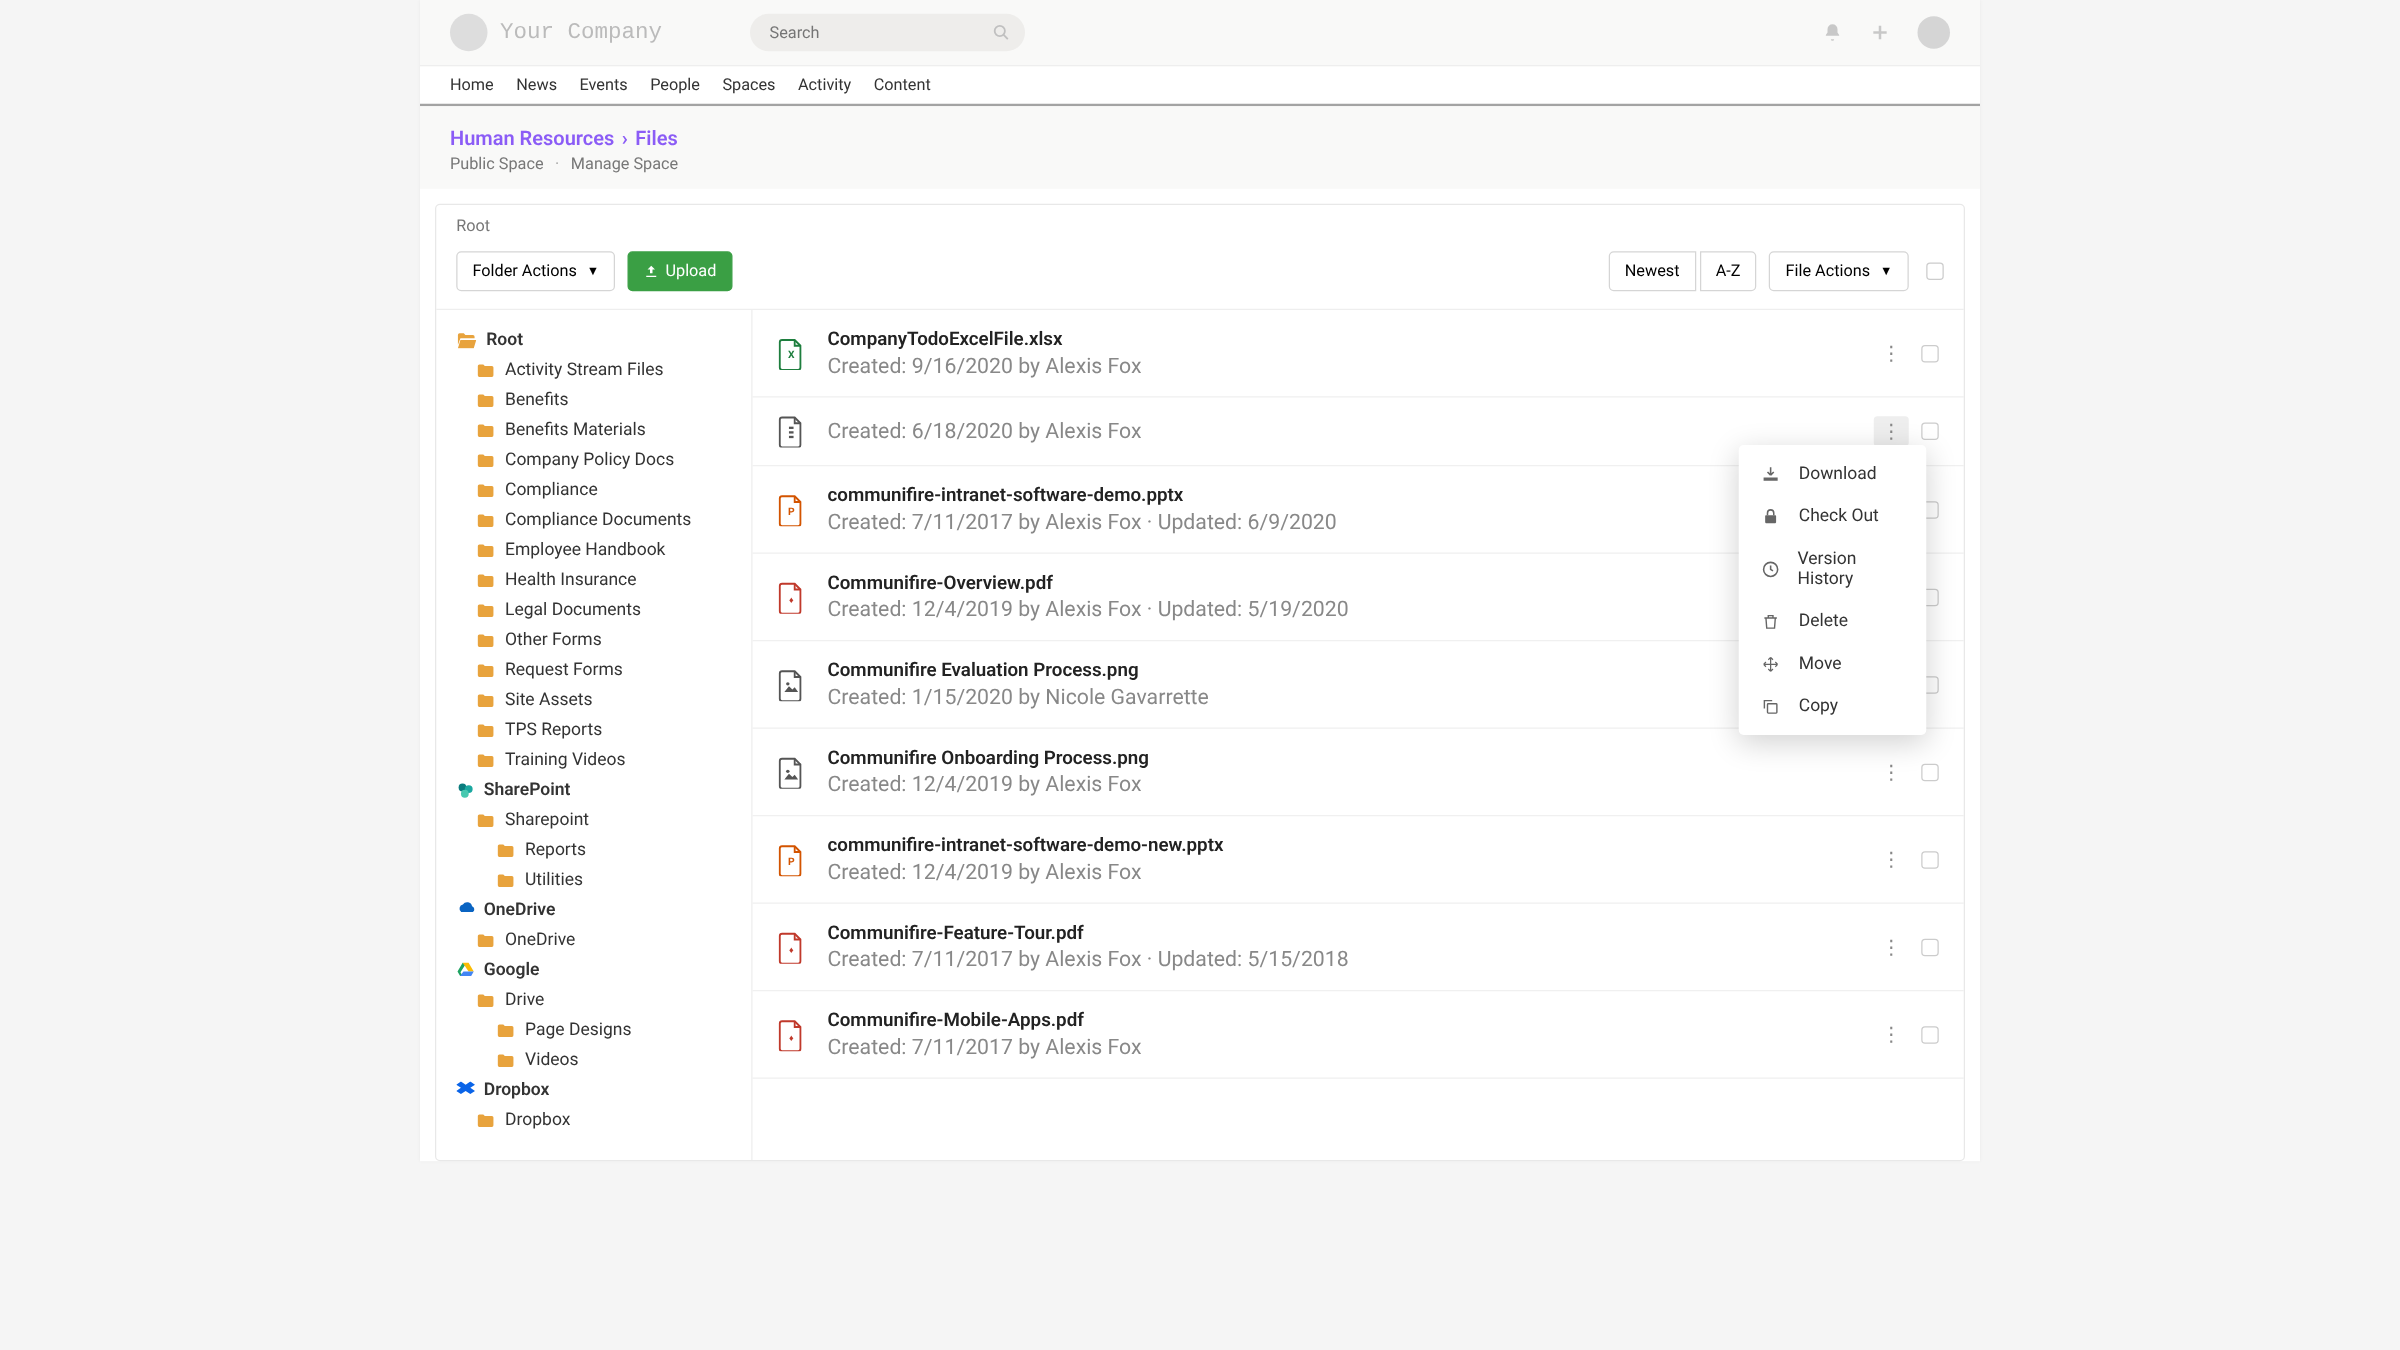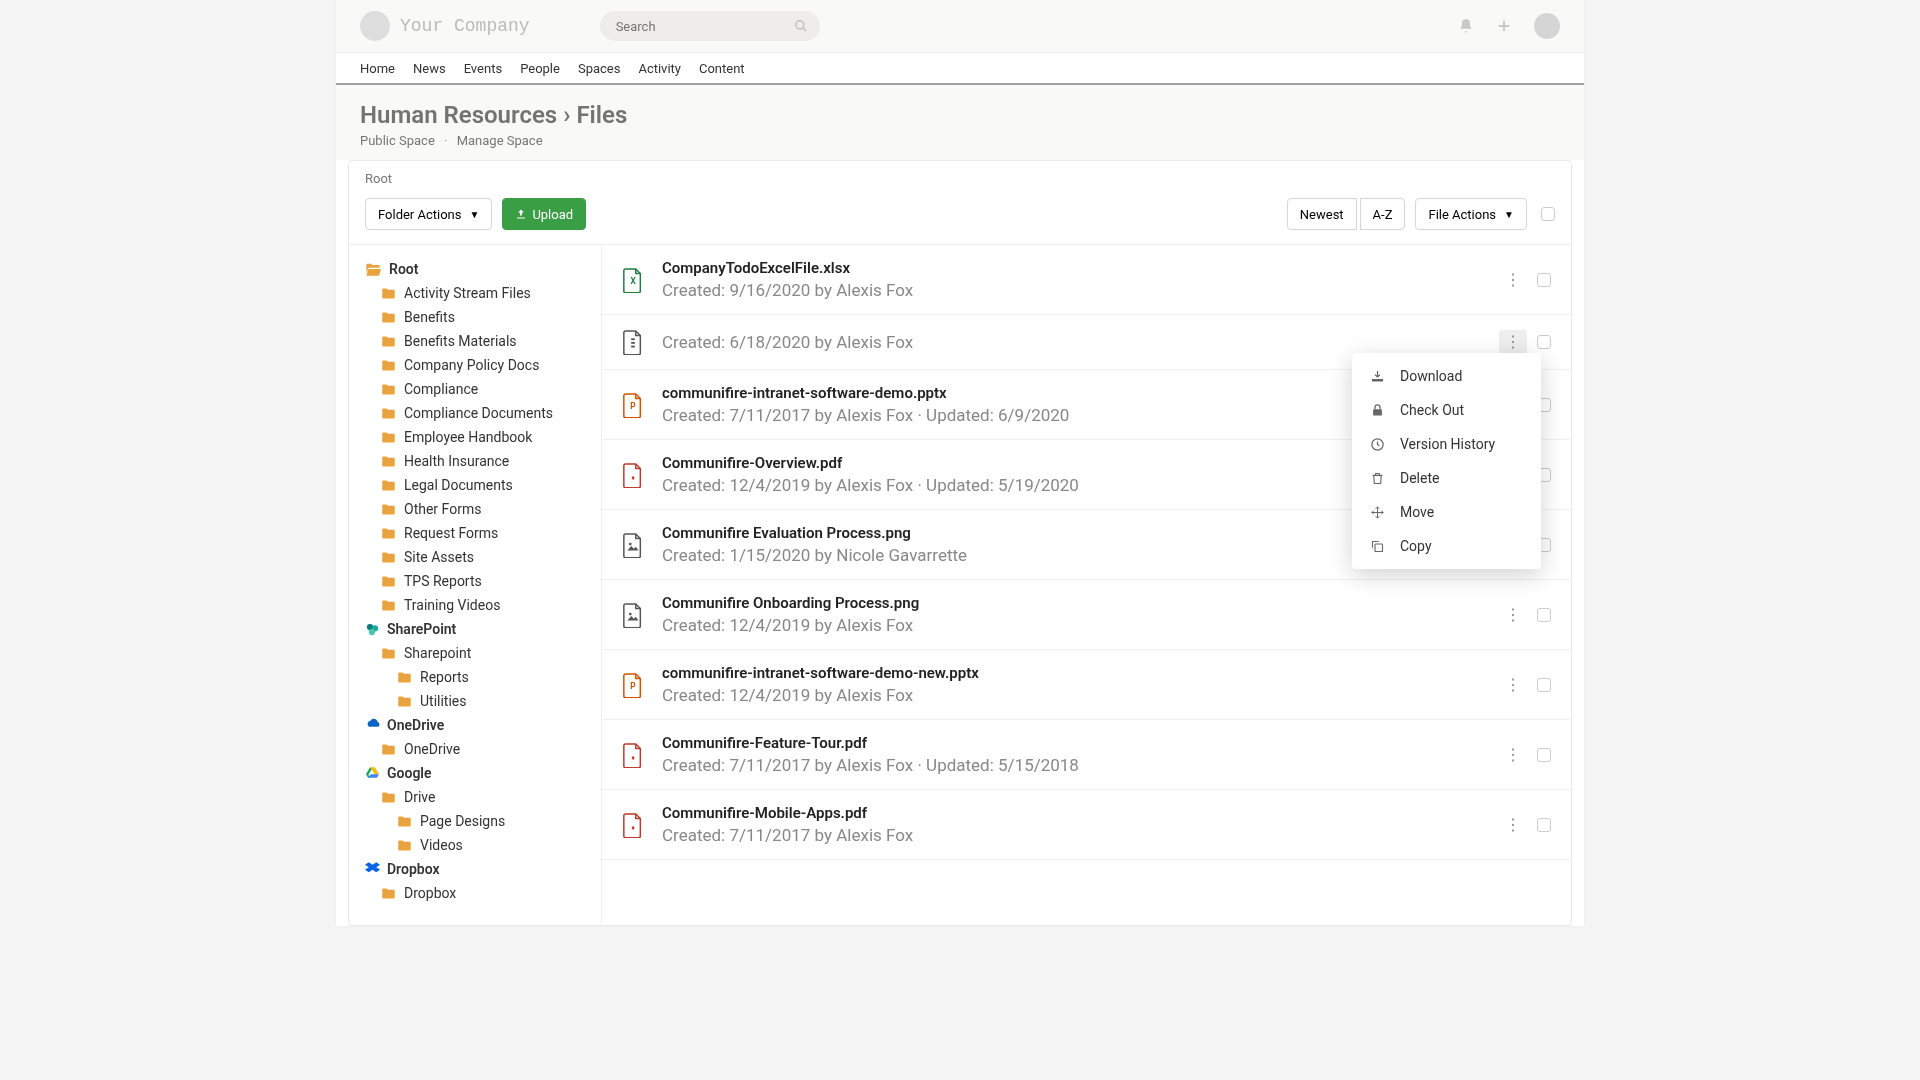--- a/index.html
+++ b/index.html
@@ -18,27 +18,27 @@
     .header-right { margin-left: auto; display: flex; align-items: center; gap: 22px; }
     .header-icon { color: #c8c8c8; font-size: 16px; cursor: pointer; }
     .user-avatar { width: 26px; height: 26px; background: #d5d5d5; border-radius: 50%; cursor: pointer; }
 
     
     .nav-bar { height: 32px; display: flex; align-items: center; padding: 0 24px; gap: 18px; border-bottom: 2px solid #a3a3a3; }
     .nav-item { font-size: 13px; color: #333; cursor: pointer; }
 
     
     .page-header { padding: 16px 24px 12px; background: #f9f9f8; }
-    .page-title { font-size: 24px; font-weight: 600; color: #737373; display: flex; align-items: flex-end; gap: 6px; }
+    .page-title { font-size: 16px; font-weight: 600; color: #8b5cf6; display: flex; align-items: flex-end; gap: 6px; }
     .page-sub { font-size: 13px; color: #777; margin-top: 4px; }
     .page-sub a { color: #777; text-decoration: none; }
     .dot-sep { margin: 0 6px; color: #aaa; }
 
     
-    .content-wrap { background: #fff; margin: 0 12px 12px; border: 1px solid #e8e8e8; border-radius: 4px; }
+    .content-wrap { background: #fff; margin: 12px 12px 12px; border: 1px solid #e8e8e8; border-radius: 4px; }
     .breadcrumb { padding: 10px 16px 6px; font-size: 13px; color: #777; }
     .toolbar { display: flex; align-items: center; padding: 6px 16px 14px; gap: 10px; border-bottom: 1px solid #eee; }
     .btn { height: 32px; padding: 0 12px; border: 1px solid #d5d5d5; border-radius: 4px; background: #fff; font-size: 13px; cursor: pointer; display: inline-flex; align-items: center; gap: 5px; }
     .btn-green { background: #3a9f44; border-color: #3a9f44; color: #fff; }
     .toolbar-right { margin-left: auto; display: flex; align-items: center; gap: 0; }
     .btn-group .btn { border-radius: 0; margin-left: -1px; }
     .btn-group .btn:first-child { border-radius: 4px 0 0 4px; margin-left: 0; }
     .btn-group .btn:last-child { border-radius: 0 4px 4px 0; }
     .toolbar-check { margin-left: 14px; width: 14px; height: 14px; border: 1.5px solid #ccc; border-radius: 3px; cursor: pointer; }
 
@@ -59,21 +59,21 @@
     .file-type-icon { width: 24px; flex-shrink: 0; }
     .file-info { flex: 1; min-width: 0; }
     .file-name { font-size: 15px; font-weight: 600; color: #222; margin-bottom: 3px; }
     .file-meta { font-size: 17px; color: #888; }
     .file-actions { display: flex; align-items: center; gap: 10px; }
     .kebab { color: #888; cursor: pointer; padding: 4px 6px; border-radius: 3px; font-size: 16px; line-height: 1; }
     .kebab.active { background: #eee; }
     .row-check { width: 14px; height: 14px; border: 1.5px solid #ccc; border-radius: 3px; cursor: pointer; }
 
     
-    .context-menu { position: absolute; right: 30px; top: 38px; width: 189px; background: #fff; border-radius: 4px; box-shadow: 0 6px 24px rgba(0,0,0,0.18); padding: 6px 0; z-index: 100; }
+    .context-menu { position: absolute; right: 30px; top: 38px; width: 150px; background: #fff; border-radius: 4px; box-shadow: 0 6px 24px rgba(0,0,0,0.18); padding: 6px 0; z-index: 100; }
     .context-item { display: flex; align-items: center; gap: 14px; padding: 9px 18px; font-size: 14px; color: #333; cursor: pointer; }
     .context-icon { width: 16px; color: #666; text-align: center; }
 
     .caret { font-size: 10px; margin-left: 3px; }
     svg { display: block; }
   </style>
 </head>
 <body>
 
 <div class="app">

